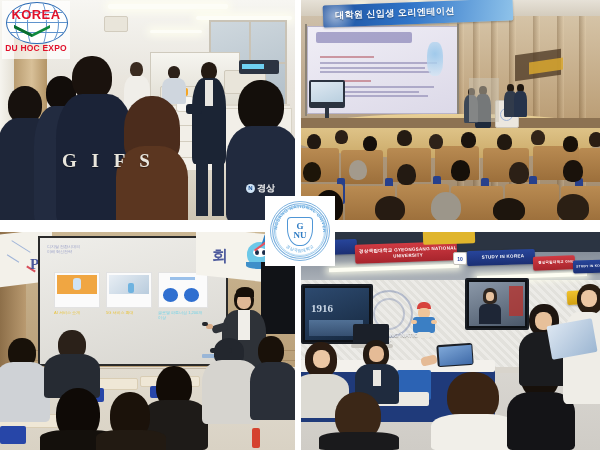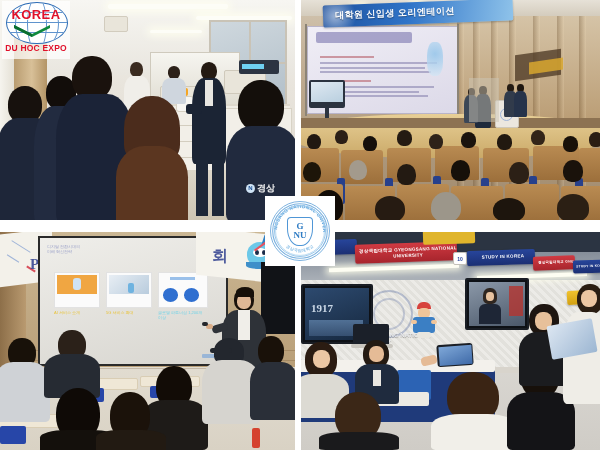--- a/index.html
+++ b/index.html
@@ -219,20 +219,21 @@
       </div>
       <div class="person">
         <div class="head" style="left:124px;top:96px;width:56px;height:66px;background:#4b2c1c;border-radius:48% 48% 26% 26%;"></div>
         <div class="body" style="left:116px;top:146px;width:72px;height:78px;background:#5b3620;border-radius:40% 40% 0 0;"></div>
       </div>
       <div class="person">
         <div class="head" style="left:238px;top:80px;width:46px;height:52px;background:#140f0b;"></div>
         <div class="body" style="left:226px;top:126px;width:74px;height:96px;background:#212a3e;"></div>
       </div>
 
+      <div class="gifs" style="left:62px;top:150px;font-size:19px;">G I F S</div>
       <div id="gnu-mark">
         <span class="g">N</span>
         <span>경상</span>
       </div>
     </div>
   </div>
 
   <div class="panel p-tr">
     <div class="scene">
       <div class="aud-bg"></div>
@@ -495,21 +496,21 @@
         <div style="position:absolute;left:6px;top:0;width:14px;height:7px;background:#d7423c;border-radius:6px 6px 0 0;"></div>
         <div style="position:absolute;left:7px;top:6px;width:12px;height:10px;background:#f0c59a;border-radius:40%;"></div>
         <div style="position:absolute;left:2px;top:15px;width:22px;height:16px;background:#3b7fc4;border-radius:3px;"></div>
         <div style="position:absolute;left:6px;top:30px;width:14px;height:6px;background:#e8e6df;border-radius:2px;"></div>
         <div style="position:absolute;left:0;top:18px;width:6px;height:4px;background:#f0c59a;border-radius:2px;"></div>
         <div style="position:absolute;left:20px;top:18px;width:6px;height:4px;background:#f0c59a;border-radius:2px;"></div>
       </div>
 
       <div class="tv" style="left:0px;top:52px;width:68px;height:56px;">
         <em style="background:linear-gradient(160deg,#2d4a6f,#16283f);"></em>
-        <div style="position:absolute;left:8px;top:16px;color:#dce8f4;font-size:11px;font-weight:bold;font-family:'Liberation Serif',serif;opacity:.9;">1917</div>
+        <div style="position:absolute;left:8px;top:16px;color:#dce8f4;font-size:11px;font-weight:bold;font-family:'Liberation Serif',serif;opacity:.9;">1916</div>
         <div style="position:absolute;left:6px;bottom:6px;right:8px;height:16px;background:linear-gradient(180deg,#5d7fa6,#3d587b);opacity:.8;"></div>
       </div>
       <div class="tv" style="left:164px;top:46px;width:60px;height:48px;">
         <em style="background:linear-gradient(160deg,#8b98a8,#4b586a);"></em>
         <div style="position:absolute;left:16px;top:8px;width:14px;height:16px;background:#2f2620;border-radius:45% 45% 35% 35%;"></div>
         <div style="position:absolute;left:19px;top:12px;width:8px;height:9px;background:#e8c3a0;border-radius:45%;"></div>
         <div style="position:absolute;left:12px;top:24px;width:22px;height:20px;background:#1e2636;border-radius:6px 6px 0 0;"></div>
         <div style="position:absolute;right:4px;top:6px;width:14px;height:30px;background:#b4352f;opacity:.8;"></div>
       </div>
       <div style="position:absolute;left:52px;top:92px;width:36px;height:22px;background:#1b2029;border-radius:2px;"></div>

